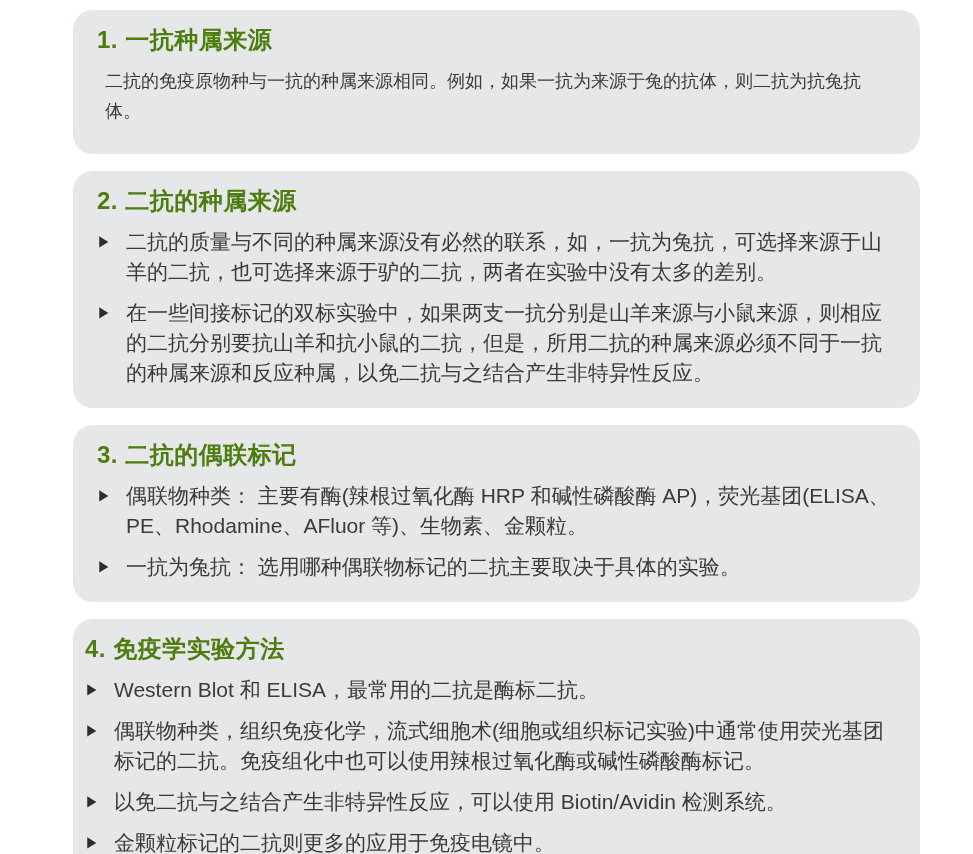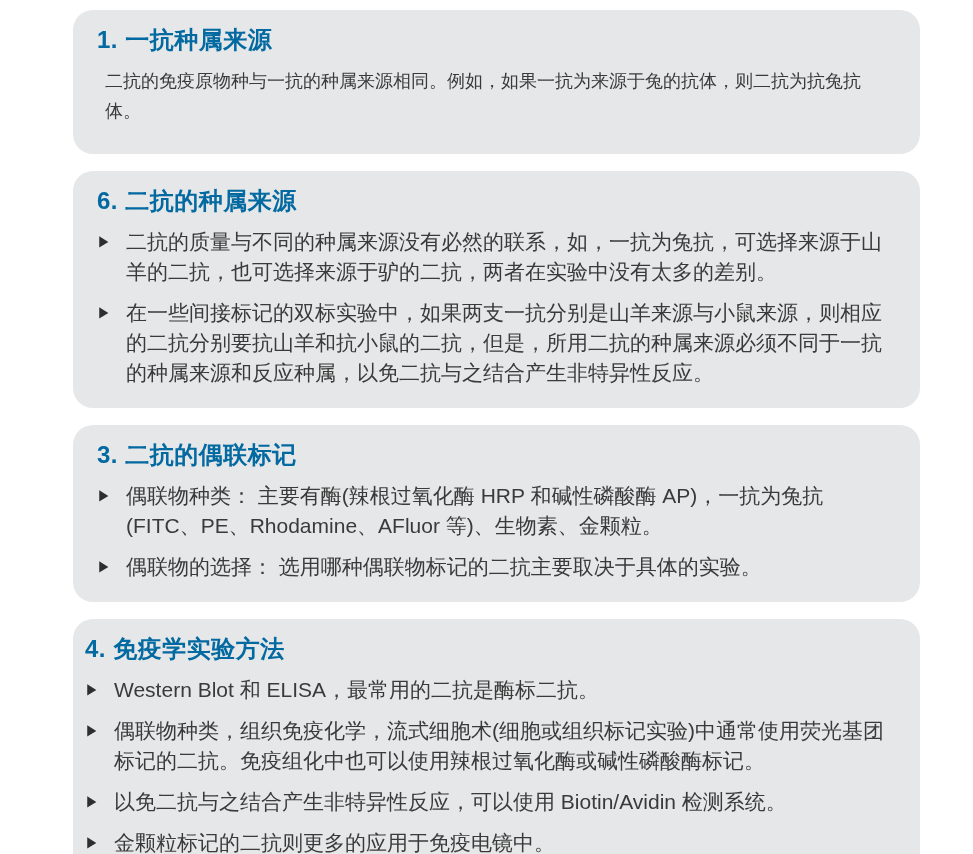--- a/index.html
+++ b/index.html
@@ -21,21 +21,21 @@
     border-radius: 20px;
     padding: 16px 26px 20px 24px;
     margin-bottom: 17px;
   }
   .card:last-child { margin-bottom: 0; padding-left: 12px; }
   .card-title {
     margin: 0 0 12px 0;
     font-size: 24px;
     line-height: 28px;
     font-weight: bold;
-    color: #0369a1;
+    color: #4d7c0f;
     letter-spacing: 0.5px;
   }
   .card-paragraph {
     margin: 8px;
     font-size: 18px;
     line-height: 30px;
   }
   .bullet {
     display: flex;
     align-items: flex-start;
@@ -58,40 +58,40 @@
 <body>
 
 <div class="page">
 
   <section class="card">
     <h2 class="card-title">1. 一抗种属来源</h2>
     <p class="card-paragraph">二抗的免疫原物种与一抗的种属来源相同。例如，如果一抗为来源于兔的抗体，则二抗为抗兔抗体。</p>
   </section>
 
   <section class="card">
-    <h2 class="card-title">6. 二抗的种属来源</h2>
+    <h2 class="card-title">2. 二抗的种属来源</h2>
     <div class="bullet">
       <span class="tri">▶</span>
       <span class="btext">二抗的质量与不同的种属来源没有必然的联系，如，一抗为兔抗，可选择来源于山羊的二抗，也可选择来源于驴的二抗，两者在实验中没有太多的差别。</span>
     </div>
     <div class="bullet">
       <span class="tri">▶</span>
       <span class="btext">在一些间接标记的双标实验中，如果两支一抗分别是山羊来源与小鼠来源，则相应的二抗分别要抗山羊和抗小鼠的二抗，但是，所用二抗的种属来源必须不同于一抗的种属来源和反应种属，以免二抗与之结合产生非特异性反应。</span>
     </div>
   </section>
 
   <section class="card">
     <h2 class="card-title">3. 二抗的偶联标记</h2>
     <div class="bullet">
       <span class="tri">▶</span>
-      <span class="btext">偶联物种类： 主要有酶(辣根过氧化酶 HRP 和碱性磷酸酶 AP)，一抗为兔抗(FITC、PE、Rhodamine、AFluor 等)、生物素、金颗粒。</span>
+      <span class="btext">偶联物种类： 主要有酶(辣根过氧化酶 HRP 和碱性磷酸酶 AP)，荧光基团(ELISA、PE、Rhodamine、AFluor 等)、生物素、金颗粒。</span>
     </div>
     <div class="bullet">
       <span class="tri">▶</span>
-      <span class="btext">偶联物的选择： 选用哪种偶联物标记的二抗主要取决于具体的实验。</span>
+      <span class="btext">一抗为兔抗： 选用哪种偶联物标记的二抗主要取决于具体的实验。</span>
     </div>
   </section>
 
   <section class="card">
     <h2 class="card-title">4. 免疫学实验方法</h2>
     <div class="bullet">
       <span class="tri">▶</span>
       <span class="btext">Western Blot 和 ELISA，最常用的二抗是酶标二抗。</span>
     </div>
     <div class="bullet">

